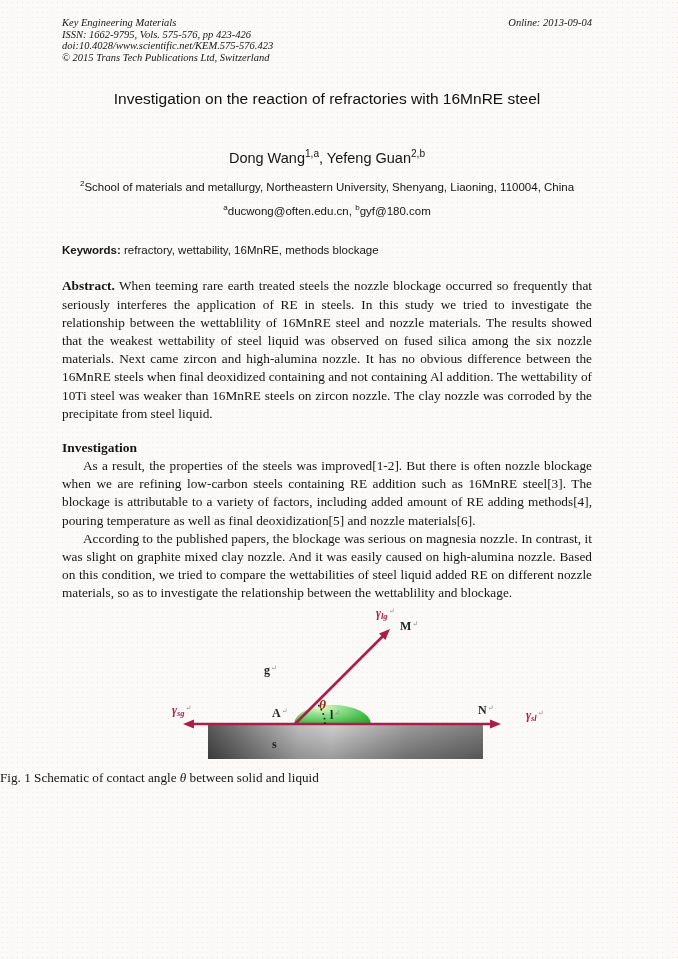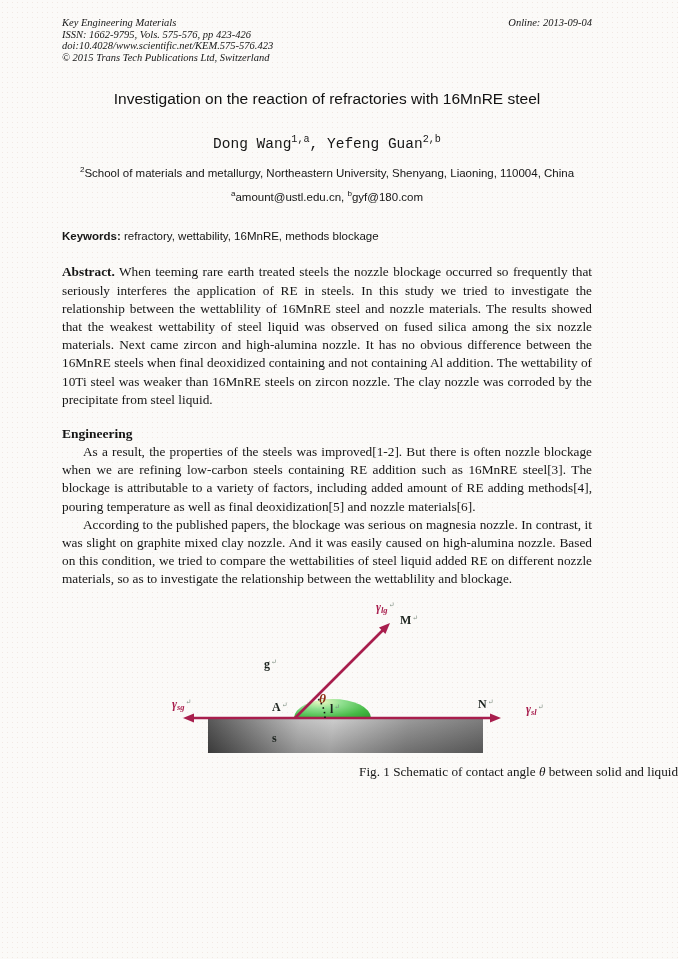--- a/index.html
+++ b/index.html
@@ -17,21 +17,21 @@
 
   
   .hdr { display: flex; justify-content: space-between; align-items: flex-start;
          font-style: italic; font-size: 10.5px; line-height: 11.6px;
          font-family: "Liberation Serif", "DejaVu Serif", serif; }
   .hdr .line { white-space: nowrap; }
 
   
   .title { margin-top: 27px; text-align: center; font-family: "Liberation Sans", "DejaVu Sans", sans-serif;
            font-weight: normal; font-size: 15.5px; line-height: 18px; color: #111; }
-  .authors { margin-top: 26px; text-align: center; font-family: Liberation Mono, monospace;
+  .authors { margin-top: 40px; text-align: center; font-family: Liberation Sans, sans-serif;
              font-size: 14.5px; line-height: 20px; }
   .sup { font-size: 70%; vertical-align: super; line-height: 0; }
   .affil { text-align: center; font-family: "Liberation Sans", "DejaVu Sans", sans-serif;
            font-size: 11.5px; line-height: 16px; }
   .affil1 { margin: 13px auto 0 auto; max-width: 545px; }
   .affil2 { margin-top: 11px; }
   .emails { margin-top: 8px; text-align: center; font-family: "Liberation Sans", "DejaVu Sans", sans-serif;
             font-size: 11.5px; line-height: 16px; }
 
   
@@ -40,37 +40,37 @@
   .keywords .kw-label { font-weight: bold; }
 
   
   .abstract { margin-top: 19px; font-size: 13.3px; line-height: 18.2px; text-align: justify; }
   .abstract .ab-label { font-weight: bold; }
   .section-heading { margin-top: 16px; font-weight: bold; font-size: 13.5px; line-height: 18px; }
   .body-para { font-size: 13.3px; line-height: 18.2px; text-align: justify; text-indent: 21px; }
   .body-para.first { margin-top: 7px; }
 
   
-  .figure { position: relative; width: 678px; height: 158px; margin-top: 10px; }
+  .figure { position: relative; width: 678px; height: 158px; margin-top: 2px; }
   .figure .solid-block { position: absolute; left: 208px; top: 120px; width: 275px; height: 34px;
       background:
         linear-gradient(180deg, rgba(255,255,255,0.10) 0%, rgba(0,0,0,0.22) 100%),
         linear-gradient(97deg, #454545 0%, #b7b7b7 33%, #c7c7c7 45%, #8f8f8f 72%, #6d6d6d 100%); }
   .figure .droplet { position: absolute; left: 294px; top: 100px; width: 77px; height: 19px;
       border-radius: 50% 50% 0 0 / 100% 100% 0 0;
       background: radial-gradient(ellipse at 35% 15%, #eaf8c2 0%, #90e090 30%, #46ba46 70%, #2c9a2c 100%); }
   .figure svg { position: absolute; left: 0; top: 0; }
   .fig-label { position: absolute; font-family: "Liberation Serif", "DejaVu Serif", serif;
                font-weight: bold; font-size: 12px; line-height: 12px; color: #1d241f; white-space: nowrap; }
   .fig-label.crimson { color: #a81e4d; font-style: italic; }
   .fig-label .fsub { font-size: 8.5px; vertical-align: -2px; }
   .fig-label.theta-label { color: #8b2a10; font-style: italic; font-size: 13.5px; }
   .ret { font-size: 7px; vertical-align: 4px; color: #7d8d80; font-style: normal; font-weight: normal; letter-spacing: 0; margin-left: 1px; }
 
-  .caption { margin-top: 6px; text-align: right; font-size: 13.2px; line-height: 18px; }
+  .caption { margin-top: 6px; text-align: left; font-size: 13.2px; line-height: 18px; }
   .caption .cap-theta { font-style: italic; }
 </style>
 </head>
 <body>
 
 <div class="content">
 
   <div class="hdr">
     <div>
       <div class="line">Key Engineering Materials</div>
@@ -86,32 +86,32 @@
   <div class="authors">
     <span>Dong Wang</span><span class="sup">1,a</span><span>, </span><span>Yefeng Guan</span><span class="sup">2,b</span>
   </div>
 
 
   <div class="affil affil2">
     <span class="sup">2</span><span>School of materials and metallurgy, Northeastern University, Shenyang, Liaoning, 110004, China</span>
   </div>
 
   <div class="emails">
-    <span class="sup">a</span><span>amount@ustl.edu.cn</span><span>, </span><span class="sup">b</span><span>gyf@180.com</span>
+    <span class="sup">a</span><span>ducwong@often.edu.cn</span><span>, </span><span class="sup">b</span><span>gyf@180.com</span>
   </div>
 
   <div class="keywords">
     <span class="kw-label">Keywords:</span><span> refractory, wettability, 16MnRE, methods blockage</span>
   </div>
 
   <p class="abstract">
     <span class="ab-label">Abstract.</span><span> When teeming rare earth treated steels the nozzle blockage occurred so frequently that seriously interferes the application of RE in steels. In this study we tried to investigate the relationship between the wettablility of 16MnRE steel and nozzle materials. The results showed that the weakest wettability of steel liquid was observed on fused silica among the six nozzle materials. Next came zircon and high-alumina nozzle. It has no obvious difference between the 16MnRE steels when final deoxidized containing and not containing Al addition. The wettability of 10Ti steel was weaker than 16MnRE steels on zircon nozzle. The clay nozzle was corroded by the precipitate from steel liquid.</span>
   </p>
 
-  <h2 class="section-heading">Engineering</h2>
+  <h2 class="section-heading">Investigation</h2>
 
   <p class="body-para">As a result, the properties of the steels was improved[1-2]. But there is often nozzle blockage when we are refining low-carbon steels containing RE addition such as 16MnRE steel[3]. The blockage is attributable to a variety of factors, including added amount of RE adding methods[4], pouring temperature as well as final deoxidization[5] and nozzle materials[6].</p>
   <p class="body-para">According to the published papers, the blockage was serious on magnesia nozzle. In contrast, it was slight on graphite mixed clay nozzle. And it was easily caused on high-alumina nozzle. Based on this condition, we tried to compare the wettabilities of steel liquid added RE on different nozzle materials, so as to investigate the relationship between the wettablility and blockage.</p>
 
 </div>
 
 <div class="figure">
   <div class="solid-block"></div>
   <div class="droplet"></div>
 

